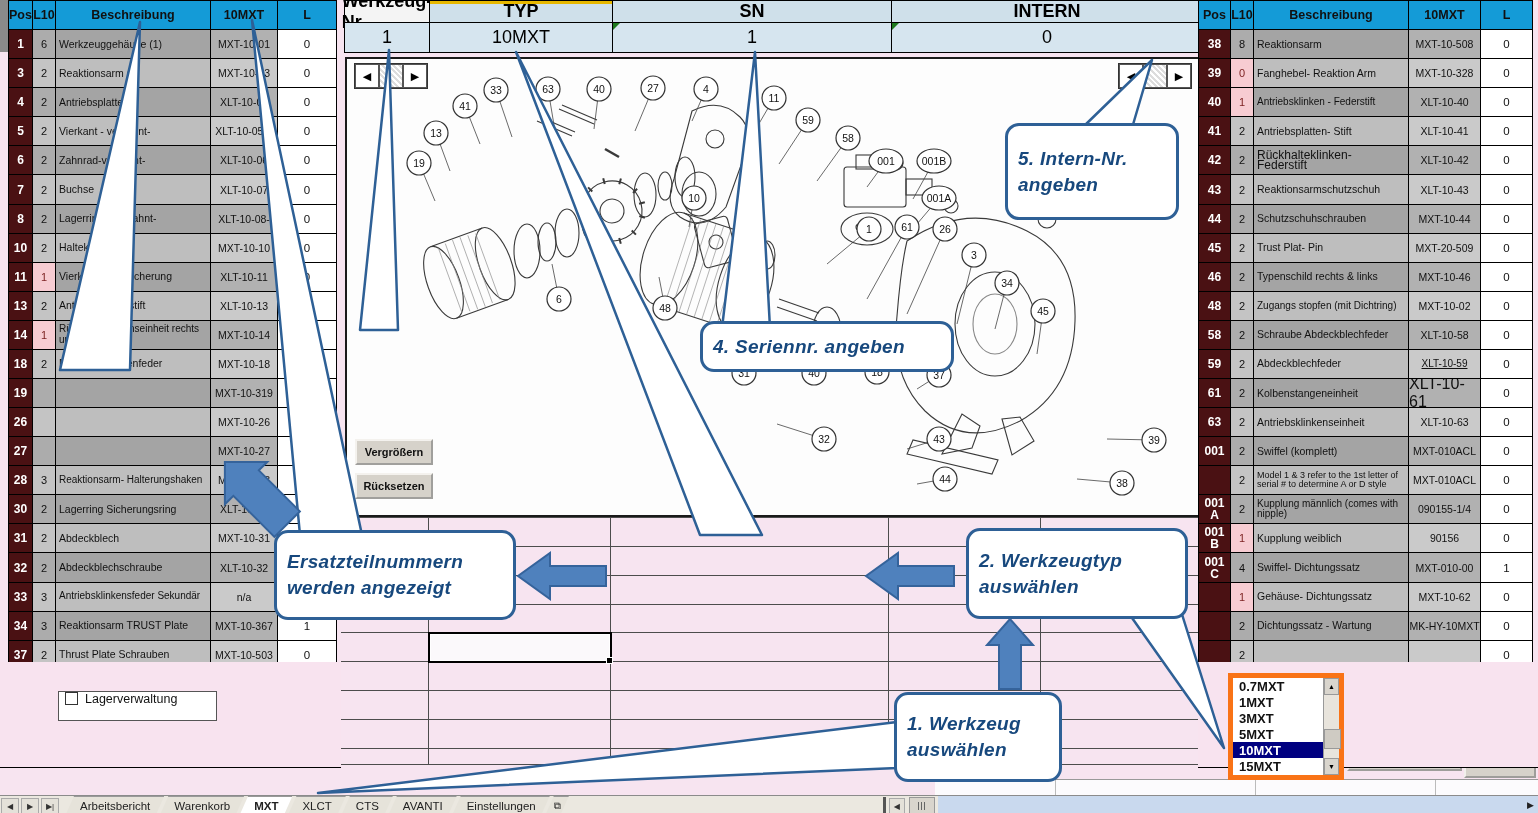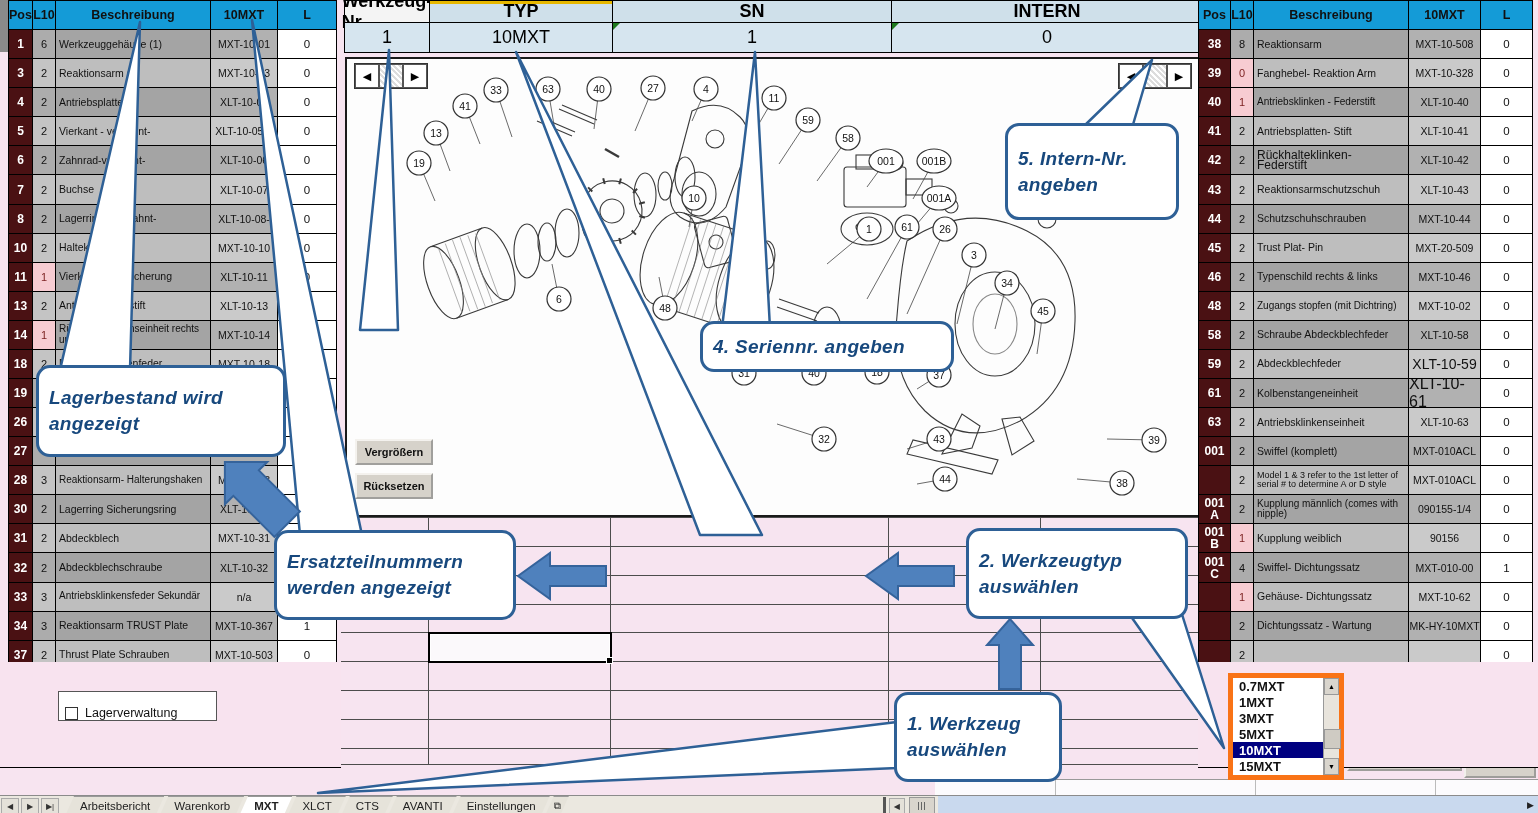--- a/index.html
+++ b/index.html
@@ -46,21 +46,21 @@
   .bubble{position:absolute;background:#fff;border:3px solid #2e6096;border-radius:14px;z-index:6;
     display:flex;align-items:center;padding:4px 10px;color:#17487d;font-style:italic;font-weight:600;
     font-size:19px;line-height:26px;letter-spacing:.3px;}
   svg.tails{position:absolute;left:0;top:0;z-index:5;pointer-events:none;}
   .barrow{position:absolute;z-index:7;pointer-events:none;}
   
   .panel{position:absolute;background:#f8e3ef;border-bottom:1px solid #000;z-index:4;}
   .pbtn{position:absolute;background:#d6d2ca;border:2px outset #f2f0ec;font-weight:bold;color:#111;
     display:flex;align-items:center;justify-content:center;cursor:pointer;}
   .minL{font-size:9px;color:#1f3f7f;font-weight:bold;}
-  .chkfield{position:absolute;background:#fff;border:1px solid #555;display:flex;align-items:flex-end;padding:0 6px;gap:7px;}
+  .chkfield{position:absolute;background:#fff;border:1px solid #555;display:flex;align-items:flex-start;padding:0 6px;gap:7px;}
   .chkbox{width:11px;height:11px;border:1px solid #333;background:#fff;flex:0 0 auto;}
   .chklab{font-size:12.5px;color:#111;}
   
   #listbox{position:absolute;left:1228px;top:673px;width:106px;height:97px;background:#fff;border:5px solid #f97316;
     z-index:4;display:flex;}
   #listitems{flex:1;display:flex;flex-direction:column;}
   .li{height:16px;font-weight:bold;font-size:13px;padding-left:6px;display:flex;align-items:center;cursor:pointer;color:#111;}
   .li.sel{background:#000080;color:#fff;}
   #lbscroll{width:15px;border-left:1px solid #999;display:flex;flex-direction:column;background:#eee;}
   .sbtn{height:15px;border:1px solid #999;background:#d9d5cd;font-size:7px;display:flex;align-items:center;justify-content:center;cursor:pointer;}
@@ -283,21 +283,21 @@
       <div class="cell pl" style="font-size: 10.5px;">MXT-10-02</div>
       <div class="cell lc">0</div>
       <div class="cell posc">58</div>
       <div class="cell td">2</div>
       <div class="cell cl bd">Schraube Abdeckblechfeder</div>
       <div class="cell pd" style="font-size: 10.5px;">XLT-10-58</div>
       <div class="cell lc">0</div>
       <div class="cell posc">59</div>
       <div class="cell tl">2</div>
       <div class="cell cl bl">Abdeckblechfeder</div>
-      <div class="cell pl" style="font-size: 14px;">XLT-10-59</div>
+      <div class="cell pl" style="font-size: 10px; text-decoration: underline;">XLT-10-59</div>
       <div class="cell lc">0</div>
       <div class="cell posc">61</div>
       <div class="cell td">2</div>
       <div class="cell cl bd">Kolbenstangeneinheit</div>
       <div class="cell pd" style="font-size: 16px;">XLT-10-61</div>
       <div class="cell lc">0</div>
       <div class="cell posc">63</div>
       <div class="cell tl">2</div>
       <div class="cell cl bl">Antriebsklinkenseinheit</div>
       <div class="cell pl" style="font-size: 10.5px;">XLT-10-63</div>
@@ -652,23 +652,20 @@
       <polygon points="252,20 300,535 362,535"></polygon>
       <polygon points="389,50 360,330 398,330"></polygon>
       <polygon points="516,52 700,535 762,535"></polygon>
       <polygon points="755,52 722,328 770,328"></polygon>
       <polygon points="1152,60 1082,128 1132,128"></polygon>
       <polygon points="1224,748 1125,608 1180,608"></polygon>
       <polygon points="318,793 897,722 897,768"></polygon>
     </g>
   </svg>
 
-  <div class="bubble" style="left:36px;top:365px;width:224px;height:78px;">
-      <span>Lagerbestand wird angezeigt</span>
-    </div>
   <div class="bubble" style="left:700px;top:321px;width:228px;height:37px;">
       <span>4. Seriennr. angeben</span>
     </div>
   <div class="bubble" style="left:1005px;top:123px;width:148px;height:83px;">
       <span>5. Intern-Nr. angeben</span>
     </div>
   <div class="bubble" style="left:274px;top:530px;width:216px;height:76px;">
       <span>Ersatzteilnummern werden angezeigt</span>
     </div>
   <div class="bubble" style="left:966px;top:528px;width:196px;height:77px;">

